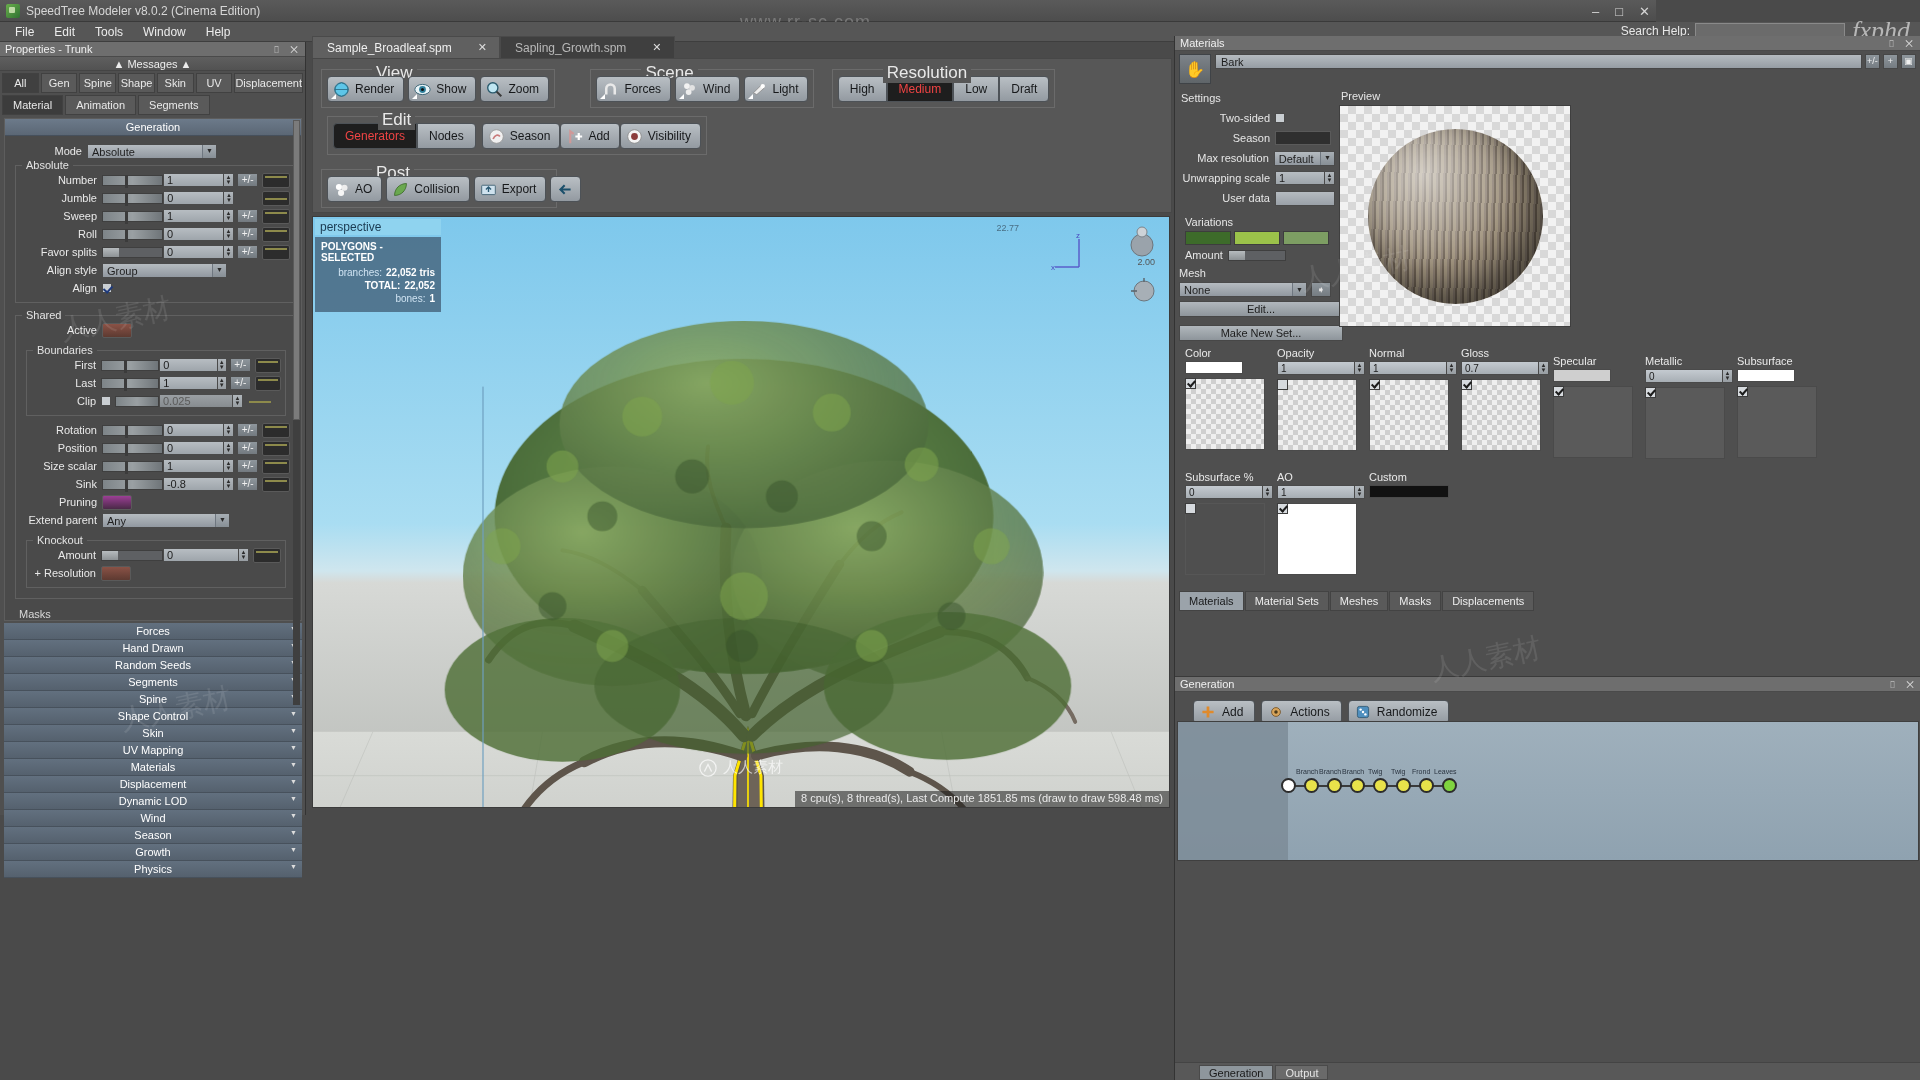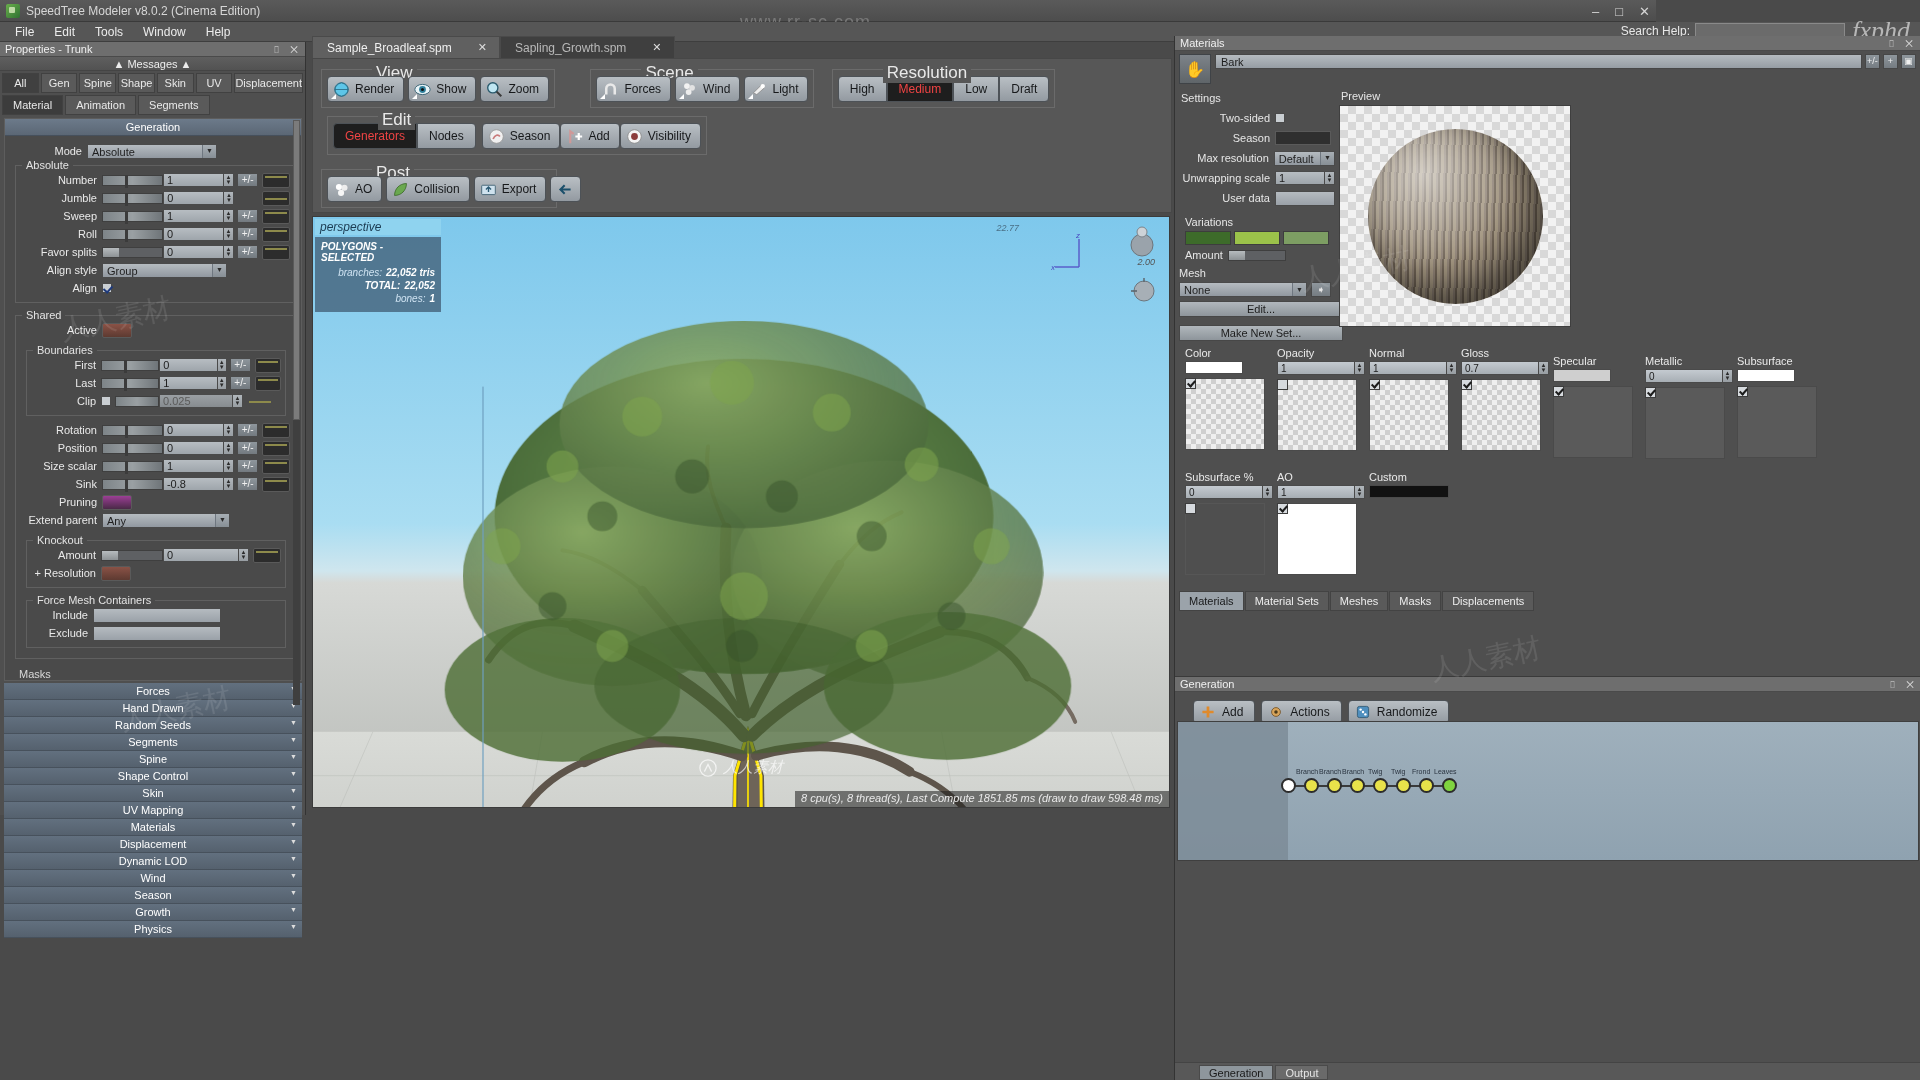--- a/index.html
+++ b/index.html
@@ -134,21 +134,21 @@
   .ico { width:17px; height:17px; display:inline-block; }
   .segbtn { height:26px; padding:0 11px; background:linear-gradient(#b9bfc4,#939aa1);
     border:1px solid #4d5257; display:flex; align-items:center; color:#17191b;
     font-size:12px; }
   .segbtn.on { background:#1e1e1e; color:#ef4444; }
   .segbtn.first { border-radius:4px 0 0 4px; }
   .segbtn.last { border-radius:0 4px 4px 0; }
 
   .viewport { position:relative; margin:3px 0 0 0; width:858px; height:592px;
     border:1px solid #3b3b3b; overflow:hidden;
-    background:linear-gradient(#7ec8ec 0%, #a9ddf2 52%, #cfe6ee 60%, #d7d9d6 62%, #b9bcb8 100%);font-style:italic; }
+    background:linear-gradient(#7ec8ec 0%, #a9ddf2 52%, #cfe6ee 60%, #d7d9d6 62%, #b9bcb8 100%); }
   .vp-label { position:absolute; left:2px; top:2px; width:126px; background:#8fd3ef;
     color:#1b3b52; font-size:12px; padding:1px 5px; }
   .vp-stats { position:absolute; left:2px; top:20px; width:126px;
     background:rgba(70,100,125,.82); padding:4px 6px 6px 6px; font-size:10px; color:#dff0ff;}
   .vp-stats .hdr { color:#fff; font-weight:bold; font-size:10px; margin-bottom:4px; }
   .vp-stats .srow { display:flex; justify-content:flex-end; gap:4px; margin-bottom:2px; }
   .vp-stats .sk { color:#cfe3f2; }
   .vp-stats .sv { color:#fff; font-weight:bold; }
   .statusbar { position:absolute; right:0; bottom:0; height:16px;
     background:rgba(30,30,30,.55); color:#eaeaea; font-size:11px; padding:1px 6px;}
@@ -516,31 +516,20 @@
                   <div>▼</div>
                 </div>
               <div class="curve" style="margin-left:4px;"></div>
             </div>
             <div class="row">
               <div class="lbl" style="width:70px;flex:0 0 70px;">+ Resolution</div>
               <div class="swatch" style="background:linear-gradient(#8a5246,#5d3a31);"></div>
             </div>
           </div>
 
-          <div class="fieldset" style="margin:12px 4px 6px 6px;">
-            <div class="legend">Force Mesh Containers</div>
-            <div class="row">
-              <div class="lbl" style="width:62px;flex:0 0 62px;">Include</div>
-              <div class="txtfield" style="width:128px;"></div>
-            </div>
-            <div class="row">
-              <div class="lbl" style="width:62px;flex:0 0 62px;">Exclude</div>
-              <div class="txtfield" style="width:128px;"></div>
-            </div>
-          </div>
         </div>
         <div class="masks-ghost">Masks</div>
       </div>
 
       <div class="collapsed-list">
         <div class="collapsed"><span>Forces</span><span class="car">▼</span></div>
         <div class="collapsed"><span>Hand Drawn</span><span class="car">▼</span></div>
         <div class="collapsed"><span>Random Seeds</span><span class="car">▼</span></div>
         <div class="collapsed"><span>Segments</span><span class="car">▼</span></div>
         <div class="collapsed"><span>Spine</span><span class="car">▼</span></div>

